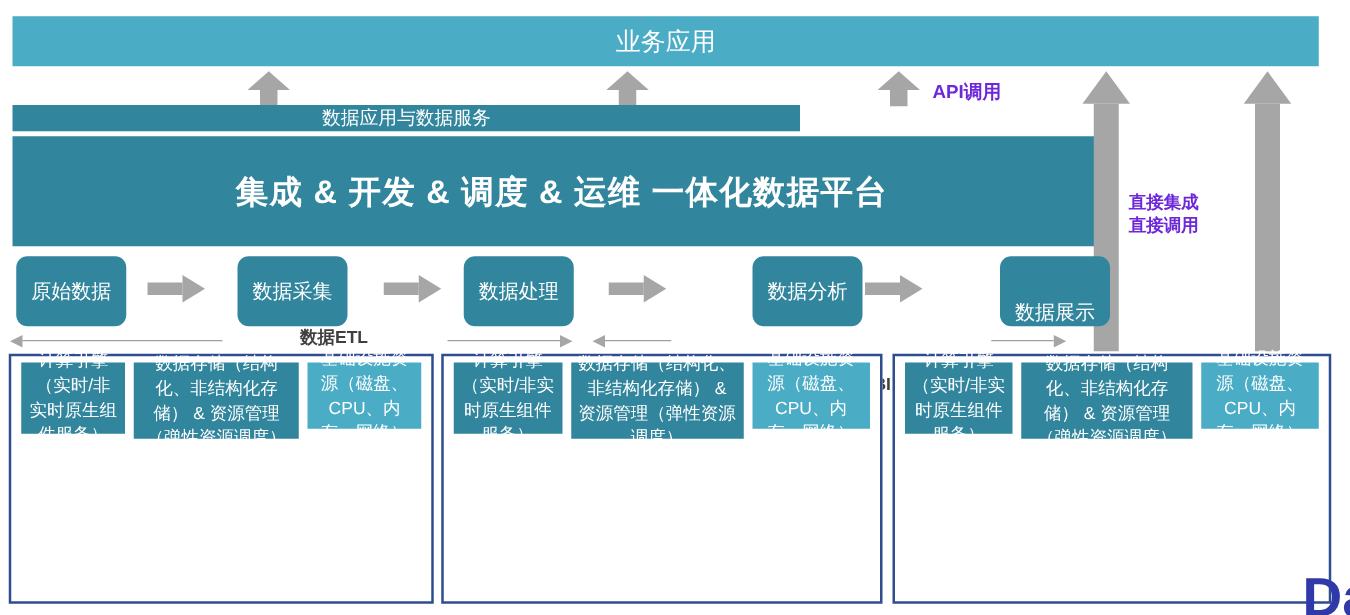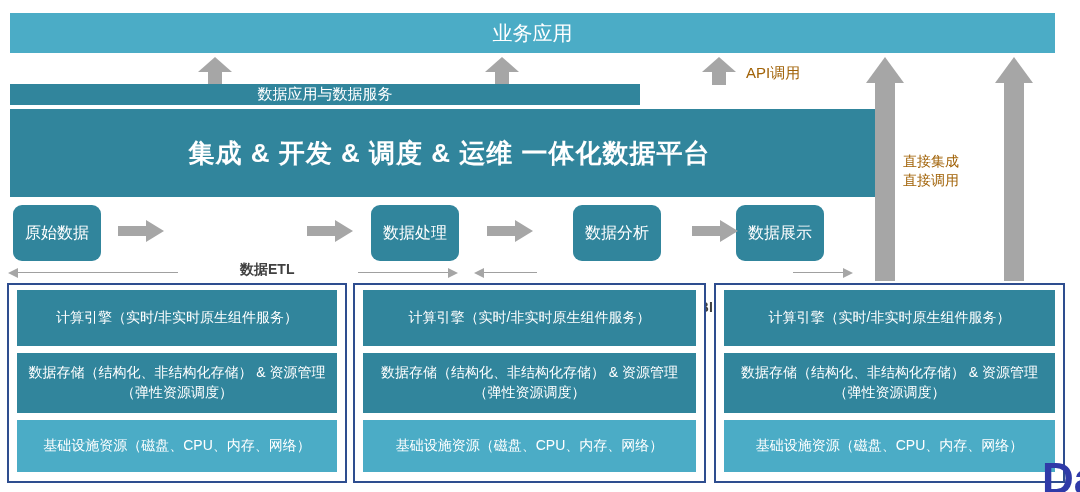--- a/index.html
+++ b/index.html
@@ -25,46 +25,46 @@
     border-left:17px solid transparent;border-right:17px solid transparent;border-bottom:15px solid #A6A6A6;}
   .uarrow .shaft{position:absolute;top:15px;left:10px;width:14px;height:13px;background:#A6A6A6;}
   .u1{left:198px;} .u2{left:485px;} .u3{left:702px;}
   
   .tarrow{top:57px;width:38px;height:224px;}
   .tarrow .head{position:absolute;top:0;left:0;width:0;height:0;
     border-left:19px solid transparent;border-right:19px solid transparent;border-bottom:26px solid #A6A6A6;}
   .tarrow .shaft{position:absolute;top:26px;left:9px;width:20px;height:198px;background:#A6A6A6;}
   .t1{left:866px;} .t2{left:995px;}
   
-  .glabel{font-weight:normal;color:#a16207;font-size:15px;}
+  .glabel{font-weight:bold;color:#6d28d9;font-size:15px;}
   .api-label{left:746px;top:64px;}
   .direct-label{left:903px;top:152px;font-size:14px;line-height:1.35;}
   
   .step{top:205px;width:88px;height:56px;background:#31859C;border-radius:9px;
     display:flex;align-items:center;justify-content:center;color:#fff;font-size:16px;}
-  .s1{left:13px;} .s2{left:190px;} .s3{left:371px;} .s4{left:573px;align-items:center;} .s5{left:736px;}
+  .s1{left:13px;} .s2{left:190px;} .s3{left:371px;} .s4{left:602px;align-items:center;} .s5{left:800px;align-items:flex-end;}
   
   .barrow{top:220px;width:46px;height:22px;}
   .barrow .shaft{position:absolute;left:0;top:6px;width:28px;height:10px;background:#A6A6A6;}
   .barrow .head{position:absolute;left:28px;top:0;width:0;height:0;
     border-top:11px solid transparent;border-bottom:11px solid transparent;border-left:18px solid #A6A6A6;}
   .a1{left:118px;} .a2{left:307px;} .a3{left:487px;} .a4{left:692px;}
   
   .hline{top:272px;height:0;border-top:1px solid #A0A0A0;}
   .l1a{left:18px;width:160px;} .l1b{left:358px;width:90px;}
   .l2a{left:484px;width:53px;} .l2b{left:793px;width:50px;}
   .tri{top:268px;width:0;height:0;border-top:5px solid transparent;border-bottom:5px solid transparent;}
   .tri-left{border-right:10px solid #A6A6A6;}
   .tri-right{border-left:10px solid #A6A6A6;}
   .p1{left:8px;} .p2{left:448px;} .p3{left:474px;} .p4{left:843px;}
   .range-label{font-weight:bold;color:#404040;font-size:14px;white-space:nowrap;}
   .r1{left:240px;top:261px;} .r2{left:607px;top:263px;margin-top:36px;}
   
   .stack{top:283px;height:200px;background:#fff;border:2px solid #2E4D8F;box-sizing:border-box;
-    display:flex;flex-direction:column;padding:5px 8px 9px;gap:7px;}
+    display:flex;flex-direction:row;padding:5px 8px 9px;gap:7px;}
   .c1{left:7px;width:340px;} .c2{left:353px;width:353px;} .c3{left:714px;width:351px;}
   .srow{display:flex;align-items:center;justify-content:center;text-align:center;
     color:#fff;font-size:14px;line-height:1.4;padding:0 6px;}
   .srow1{height:57px;background:#31859C;}
   .srow2{height:61px;background:#31859C;}
   .srow3{height:53px;background:#4BACC6;}
   
   .logo{left:1042px;top:454px;font-size:44px;font-weight:bold;color:#2F3AA8;white-space:nowrap;}
 </style>
 </head>
@@ -106,20 +106,23 @@
     <i class="head"></i>
     <i class="shaft"></i>
   </div>
   <div class="abs tarrow t2">
     <i class="head"></i>
     <i class="shaft"></i>
   </div>
 
   <div class="abs step s1">
     <span>原始数据</span>
+  </div>
+  <div class="abs step s2">
+    <span>数据采集</span>
   </div>
   <div class="abs step s3">
     <span>数据处理</span>
   </div>
   <div class="abs step s4">
     <span>数据分析</span>
   </div>
   <div class="abs step s5">
     <span>数据展示</span>
   </div>

